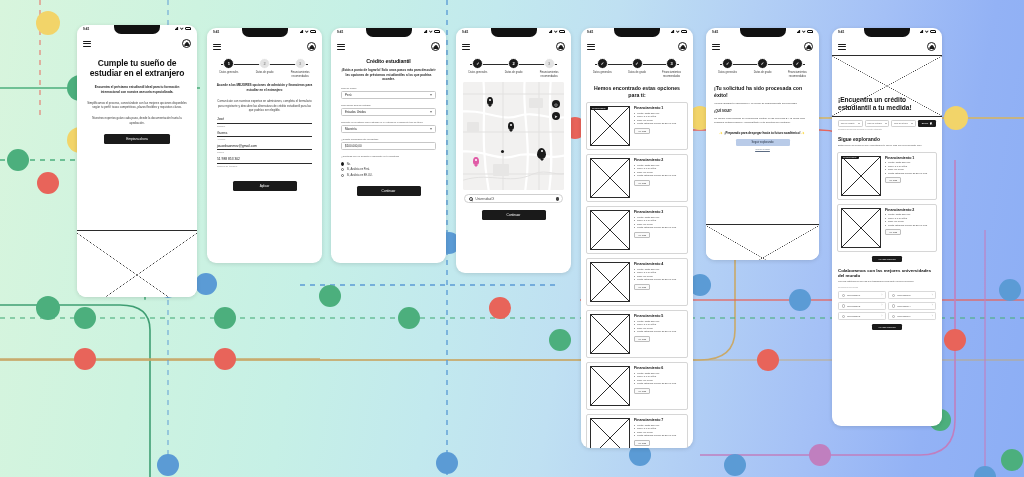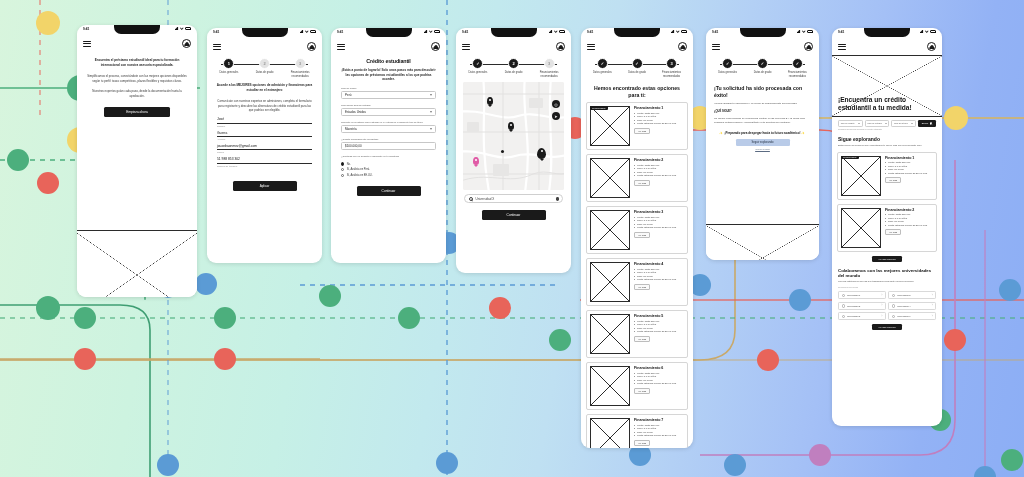--- a/index.html
+++ b/index.html
@@ -255,20 +255,21 @@
       </span>
     </div>
     <div class="navbar">
       <div class="burger">
           <i></i>
           <i></i>
           <i></i>
         </div>
       <div class="avatar"></div>
     </div>
+    <h1 class="hero">Cumple tu sueño de estudiar en el extranjero</h1>
     <p class="lead">Encuentra el préstamo estudiantil ideal para tu formación internacional con nuestra asesoría especializada.</p>
     <p class="body">Simplificamos el proceso, conectándote con las mejores opciones disponibles según tu perfil: tasas competitivas, plazos flexibles y requisitos claros.</p>
     <p class="body">Nuestros expertos guían cada paso, desde la documentación hasta la aprobación.</p>
     <button class="btn-dark">Empieza ahora</button>
     <div class="ximg" style="position:absolute;left:-4px;right:-4px;bottom:-23px;height:90px;"></div>
   </div>
 
   <div class="phone" style="left:207px;top:28px;width:115px;height:235px;">
     <div class="statusbar">
       <div class="notch"></div>

